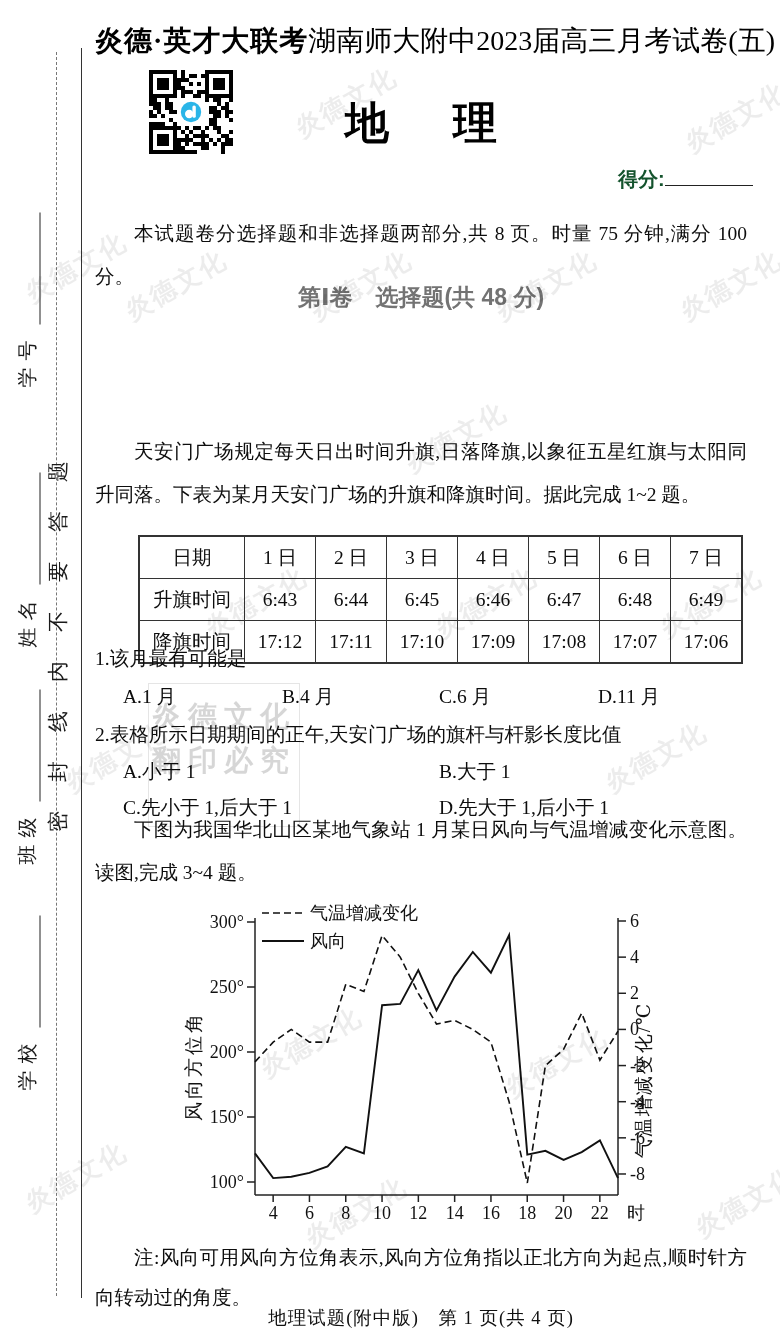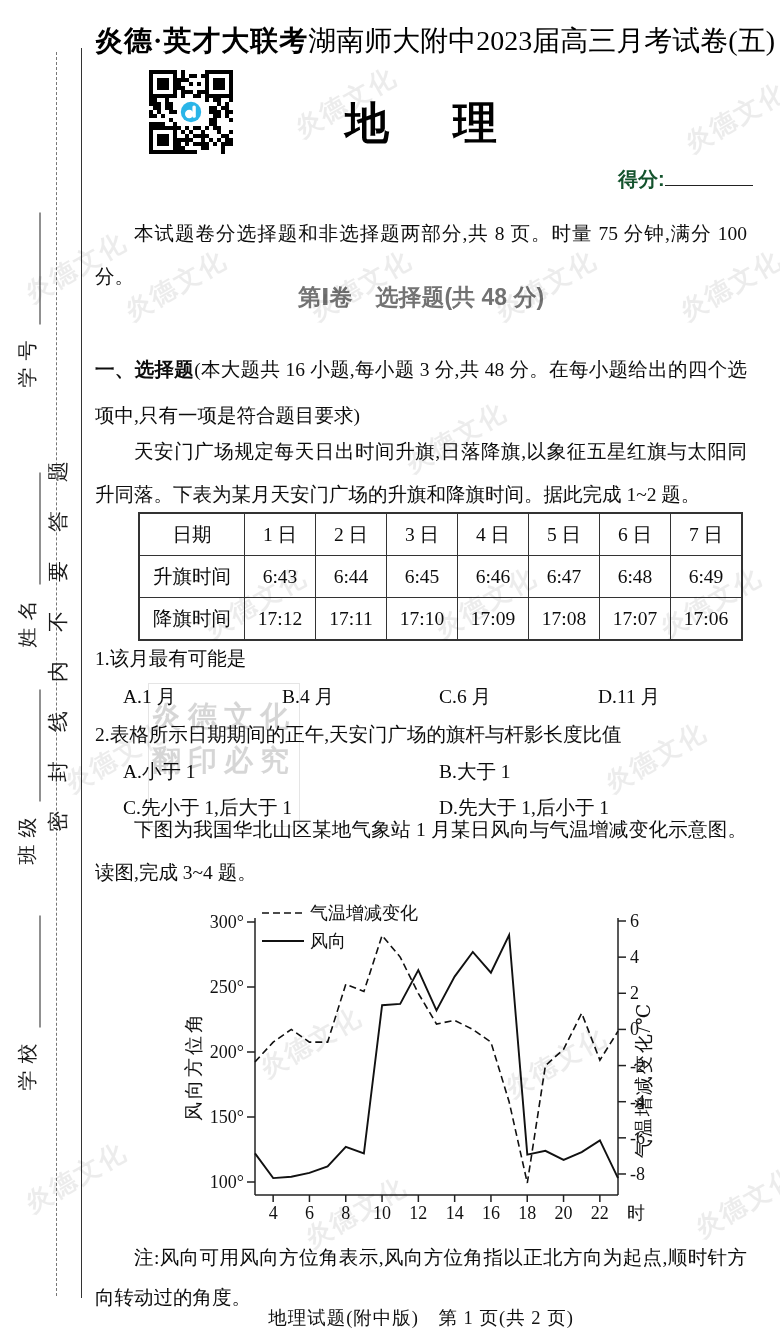--- a/index.html
+++ b/index.html
@@ -33,21 +33,21 @@
 
   
   .para{position:absolute;left:95px;width:652px;font-size:19.5px;line-height:43px;
       text-align:justify;color:#0d0d0d;}
   .indent{text-indent:2em;}
   .sec-head{position:absolute;left:95px;top:282px;width:652px;text-align:center;
       font-size:23px;font-weight:700;font-family:"Liberation Sans","DejaVu Sans",sans-serif;color:#737373;}
   .dir-bold{font-weight:700;font-family:"Liberation Sans","DejaVu Sans",sans-serif;}
 
   
-  table.flag{position:absolute;left:138px;top:512px;border-collapse:collapse;
+  table.flag{position:absolute;left:138px;top:535px;border-collapse:collapse;
       font-size:19.5px;color:#0d0d0d;}
   table.flag td{border:1px solid #333;text-align:center;height:41px;padding:0 6px;}
   table.flag{border:2px solid #333;}
   td.c0{width:92px;}
   td.cn{width:58px;}
 
   
   .qline{position:absolute;left:95px;width:652px;font-size:19.5px;color:#0d0d0d;white-space:nowrap;}
   .opt{position:absolute;white-space:nowrap;font-size:19.5px;color:#0d0d0d;}
 
@@ -246,21 +246,20 @@
     </svg>
 
   <div class="subject">地　理</div>
 
   <div class="score"><span>得分:</span><span class="score-line"></span></div>
 
   <div class="para indent" style="top:212px">本试题卷分选择题和非选择题两部分,共 8 页。时量 75 分钟,满分 100 分。</div>
 
   <div class="sec-head">第Ⅰ卷　选择题(共 48 分)</div>
 
-  <div class="para" style="top:346px;line-height:46px"><span class="dir-bold">一、选择题</span><span>(本大题共 16 小题,每小题 3 分,共 48 分。在每小题给出的四个选项中,只有一项是符合题目要求)</span></div>
 
   <div class="para indent" style="top:430px">天安门广场规定每天日出时间升旗,日落降旗,以象征五星红旗与太阳同升同落。下表为某月天安门广场的升旗和降旗时间。据此完成 1~2 题。</div>
 
   <table class="flag">
     <tbody>
         <tr>
       <td class="c0">日期</td>
       <td class="cn">1 日</td>
       <td class="cn">2 日</td>
       <td class="cn">3 日</td>
@@ -362,21 +361,21 @@
       <line x1="84" y1="15" x2="126" y2="15" stroke="#111" stroke-width="1.6" stroke-dasharray="7 4"></line>
       <text x="132" y="21" font-size="18">气温增减变化</text>
       <line x1="84" y1="43" x2="126" y2="43" stroke="#111" stroke-width="1.9"></line>
       <text x="132" y="49" font-size="18">风向</text>
       <text transform="translate(22,168) rotate(-90)" text-anchor="middle" font-size="19" letter-spacing="3">风向方位角</text>
       <text transform="translate(472,182) rotate(-90)" text-anchor="middle" font-size="19" letter-spacing="2">气温增减变化/℃</text>
     </svg>
 
   <div class="para indent note">注:风向可用风向方位角表示,风向方位角指以正北方向为起点,顺时针方向转动过的角度。</div>
 
-  <div class="footer">地理试题(附中版)　第 1 页(共 2 页)</div>
+  <div class="footer">地理试题(附中版)　第 1 页(共 4 页)</div>
 
   <div class="wm" style="left:290px;top:85px">炎德文化</div>
   <div class="wm" style="left:680px;top:100px">炎德文化</div>
   <div class="wm" style="left:20px;top:250px">炎德文化</div>
   <div class="wm" style="left:120px;top:268px">炎德文化</div>
   <div class="wm" style="left:305px;top:268px">炎德文化</div>
   <div class="wm" style="left:490px;top:268px">炎德文化</div>
   <div class="wm" style="left:675px;top:268px">炎德文化</div>
   <div class="wm" style="left:400px;top:420px">炎德文化</div>
   <div class="wm" style="left:200px;top:585px">炎德文化</div>

